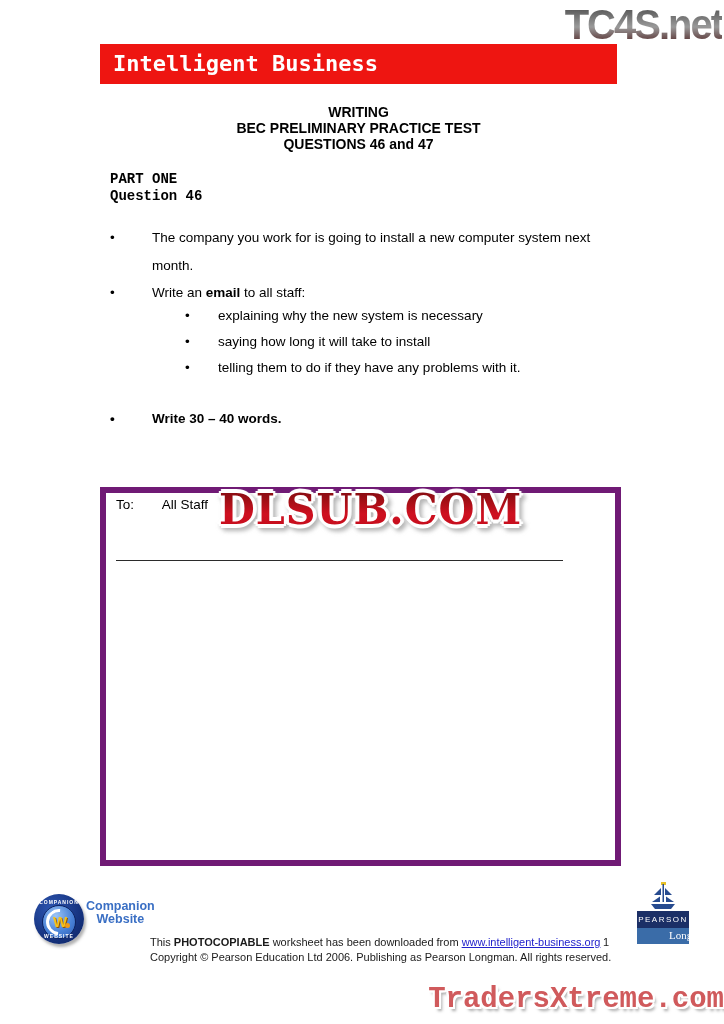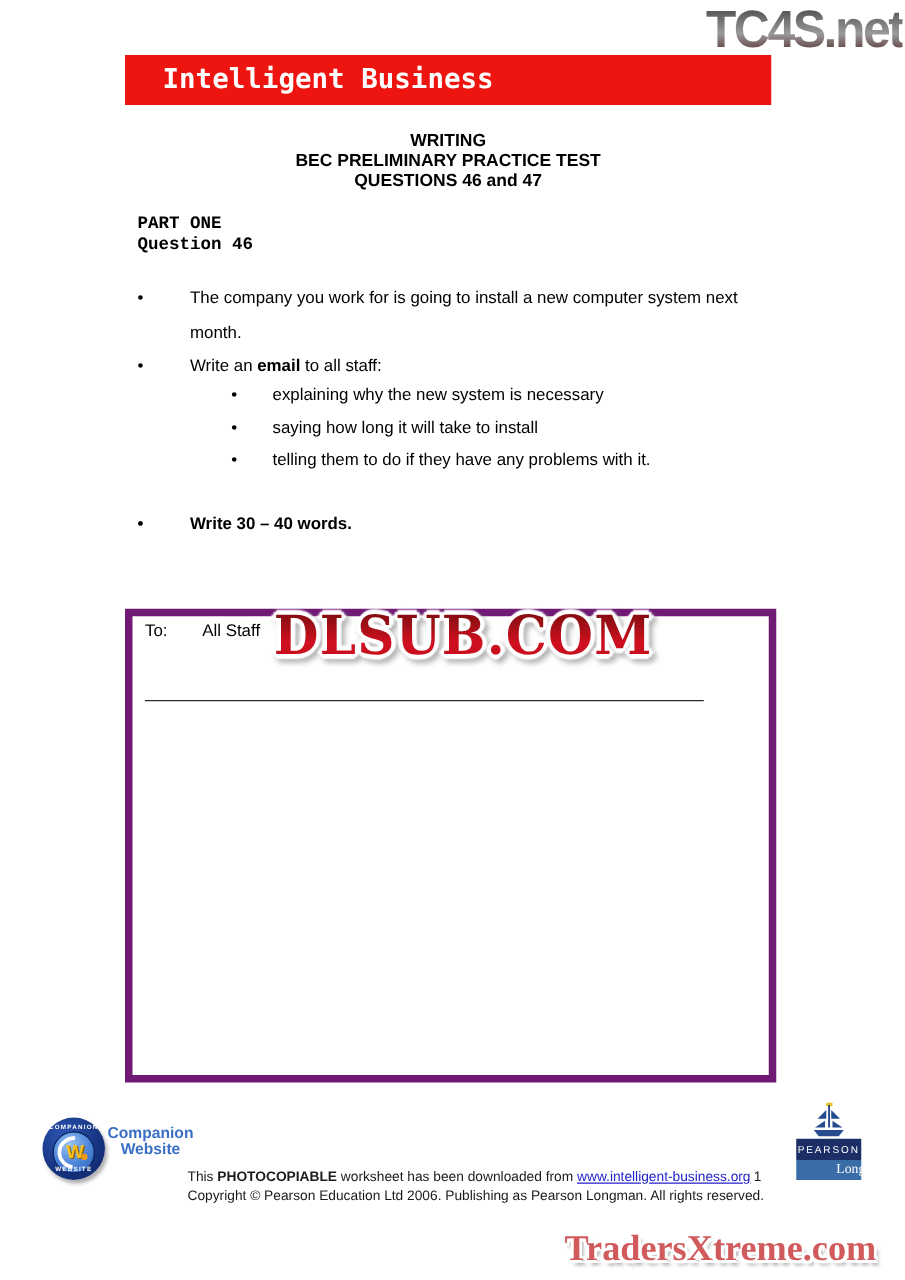--- a/index.html
+++ b/index.html
@@ -39,21 +39,21 @@
     left: 100px; top: 44px;
     width: 517px; height: 40px;
     background: #ee1511;
   }
   .banner-title {
     font-family: "DejaVu Sans Mono", monospace;
     font-weight: bold;
     font-size: 22px;
     color: #ffffff;
     line-height: 40px;
-    padding-left: 30px;
+    padding-left: 13px;
     letter-spacing: 0px;
     white-space: nowrap;
   }
 
   
   .headings {
     position: absolute;
     left: 100px; top: 104px;
     width: 517px;
     text-align: center;
@@ -190,22 +190,22 @@
   }
   .pearson-bar2 {
     height: 16px; background: #3a6ca8; color: #ffffff;
     font-family: "Liberation Serif", serif;
     font-size: 11px; text-align: center; line-height: 15px; padding-left: 32px;
   }
 
   
   .traders {
     position: absolute;
-    right: 23px; top: 983px;
-    font-family: Liberation Serif, serif;
+    right: 0; top: 983px;
+    font-family: Liberation Mono, monospace;
     font-weight: bold;
     font-size: 29px;
     letter-spacing: 0px;
     white-space: nowrap;
     color: #d05a5c;
     text-shadow:
       -2px -2px 0 #ffffff, 2px -2px 0 #ffffff, -2px 2px 0 #ffffff, 2px 2px 0 #ffffff,
       0 -2px 0 #ffffff, 0 2px 0 #ffffff, -2px 0 0 #ffffff, 2px 0 0 #ffffff,
       3px 4px 3px rgba(130,130,130,.7);
   }

